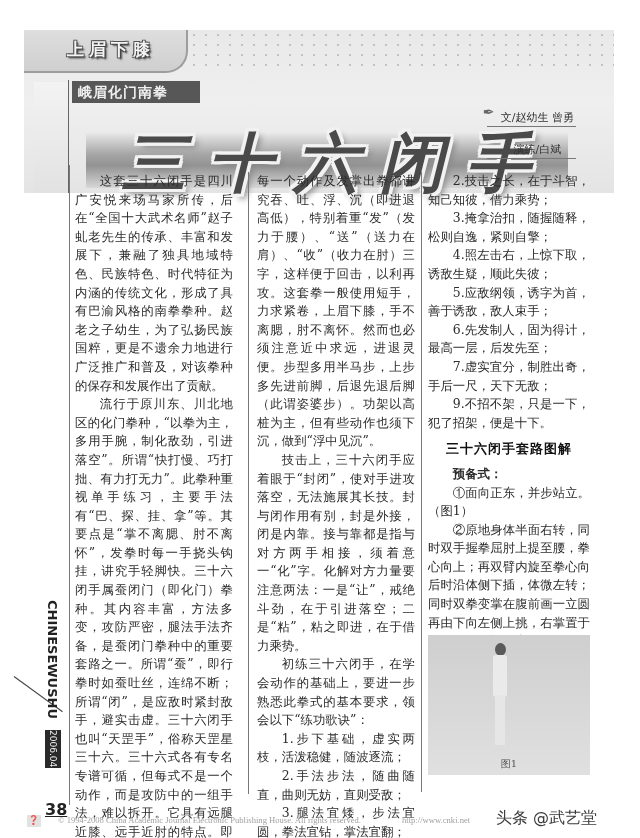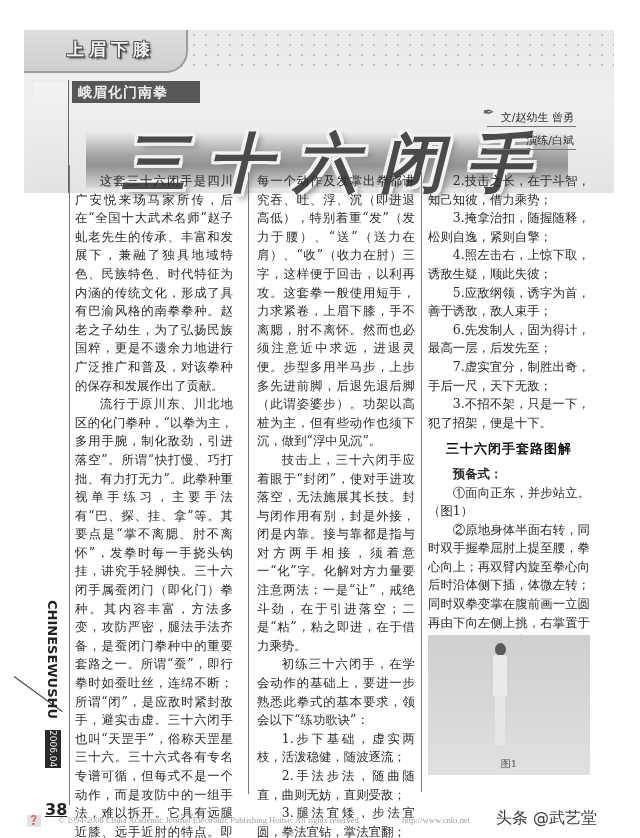--- a/index.html
+++ b/index.html
@@ -47,21 +47,21 @@
   }
   .big-title {
     position:absolute; left:98px; top:98px; font-size:64px; font-weight:bold; color:#4a4a4a;
     letter-spacing:22px; line-height:70px; font-style:italic;
     text-shadow: 3px 0 0 #f2f2f2, -3px 0 0 #f2f2f2, 0 3px 0 #f2f2f2, 0 -3px 0 #f2f2f2,
                  3px 3px 0 #f2f2f2, -3px -3px 0 #f2f2f2, 3px -3px 0 #f2f2f2, -3px 3px 0 #f2f2f2,
                  5px 5px 6px #888;
     font-family:"DejaVu Serif", serif;
   }
   .credits { position:absolute; right:38px; top:80px; text-align:right; font-size:11px; color:#333; font-family:"DejaVu Sans", sans-serif; }
-  .credits div { border-bottom:1px solid #777; padding:0 2px 1px 14px; margin-bottom:6px; }
+  .credits div { border-bottom:1px solid #777; padding:0 2px 1px 14px; margin-bottom:15px;text-align:center; }
   .quill { position:absolute; left:-4px; top:-6px; font-size:14px; color:#666; }
 
   
   .col { position:absolute; font-size:12.4px; line-height:18.6px; text-align:justify; color:#2b2b2b; }
   .col p { margin:0; text-indent:2em; }
   .col p.noindent { text-indent:0; }
   .col p.bold { font-weight:bold; }
   .col1 { left:75px; top:172px; width:158px; }
   .col2 { left:257px; top:172px; width:158px; }
   .col3 { left:428px; top:172px; width:162px; }
@@ -144,21 +144,21 @@
 
   </div>
 
   <div class="col col3">
     <p>2.技击之长，在于斗智，知己知彼，借力乘势；</p>
     <p>3.掩拿治扣，随握随释，松则自逸，紧则自擎；</p>
     <p>4.照左击右，上惊下取，诱敌生疑，顺此失彼；</p>
     <p>5.应敌纲领，诱字为首，善于诱敌，敌人束手；</p>
     <p>6.先发制人，固为得计，最高一层，后发先至；</p>
     <p>7.虚实宜分，制胜出奇，手后一尺，天下无敌；</p>
-    <p>3.不招不架，只是一下，犯了招架，便是十下。</p>
+    <p>9.不招不架，只是一下，犯了招架，便是十下。</p>
     <div class="section-head">三十六闭手套路图解</div>
     <p class="bold">预备式：</p>
     <p>①面向正东，并步站立。（图1）</p>
     <p>②原地身体半面右转，同时双手握拳屈肘上提至腰，拳心向上；再双臂内旋至拳心向后时沿体侧下插，体微左转；同时双拳变掌在腹前画一立圆再由下向左侧上挑，右掌置于左肘下；眼视左掌。（图2）</p>
     <p class="bold">1.前迎手</p>
     <p>①左脚向左上步屈膝半蹲成半马步；同时两掌下沉由左向身前绕按成搬状，右掌心向下置胸前，左掌立掌在前，右脚跟至左脚旁震</p>
   </div>
 
   <div class="figure">
     <div class="fig-person">

